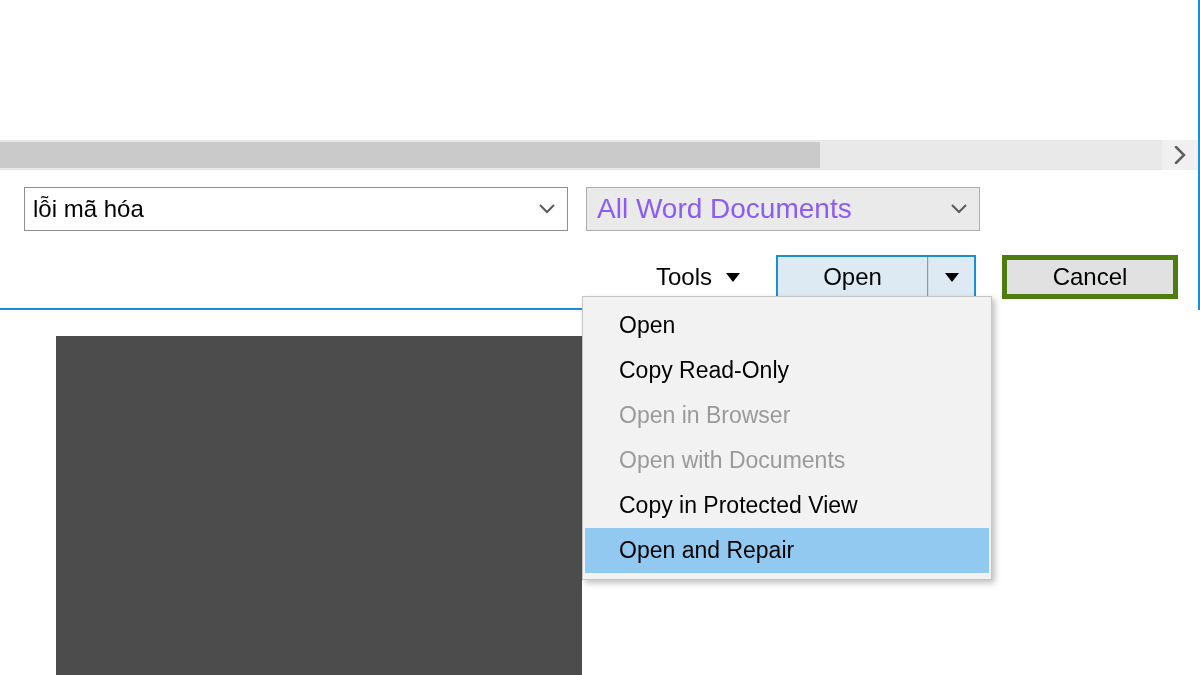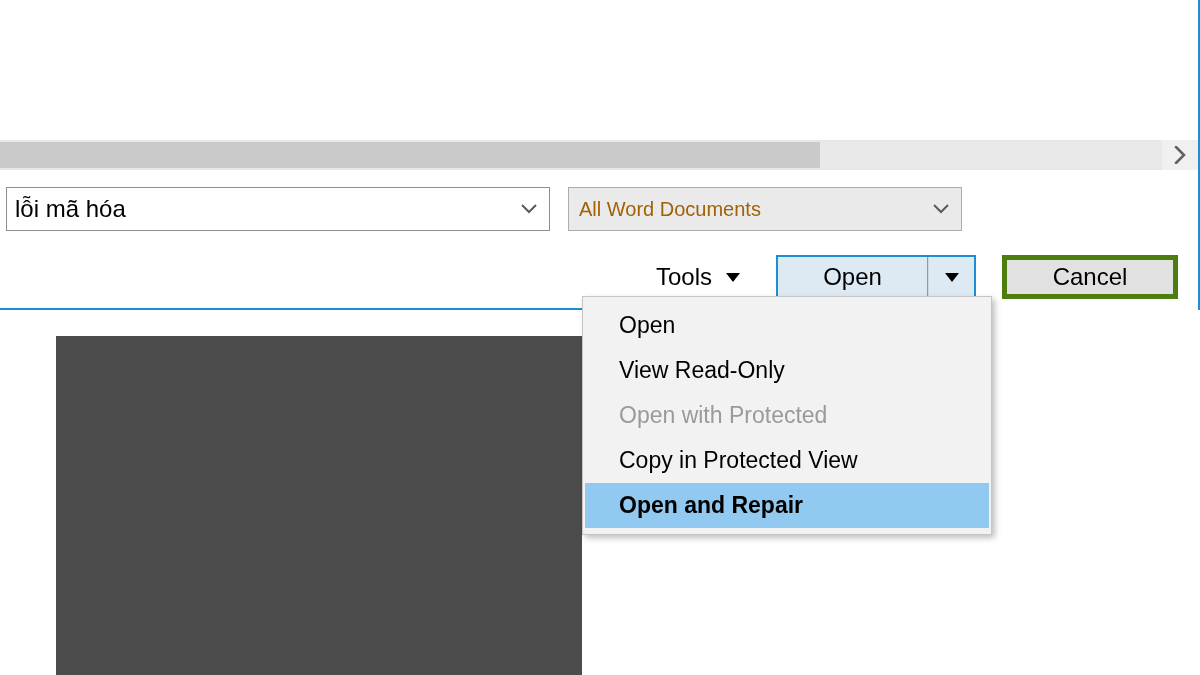--- a/index.html
+++ b/index.html
@@ -64,21 +64,21 @@
       top: 184px;
       left: 0;
       right: 0;
       height: 50px;
       display: flex;
       align-items: center;
       gap: 18px;
     }
     .filename-box {
       position: relative;
-      margin-left: 6px;
+      margin-left: 24px;
       width: 544px;
       height: 44px;
       border: 1px solid #8f8f8f;
       background: #fff;
       display: flex;
       align-items: center;
     }
     .filename-text {
       flex: 1;
       padding-left: 8px;
@@ -104,22 +104,22 @@
       width: 394px;
       height: 44px;
       border: 1px solid #acacac;
       background: #eaeaea;
       display: flex;
       align-items: center;
     }
     .filter-text {
       flex: 1;
       padding-left: 10px;
-      font-size: 20px;
-      color: #a16207;
+      font-size: 28px;
+      color: #8b5cf6;
     }
     .buttons-row {
       position: absolute;
       top: 252px;
       left: 0;
       right: 0;
       height: 50px;
       display: flex;
       align-items: center;
       justify-content: flex-end;
@@ -217,21 +217,20 @@
       font-size: 23px;
       color: #000;
       cursor: pointer;
     }
     .menu-item.disabled {
       color: #9a9a9a;
       cursor: default;
     }
     .menu-item.highlight {
       background: #91c9f0;
-      font-weight: bold;
     }
   </style>
 </head>
 <body>
 
 <div class="dialog-area">
 
   <div class="scrollbar-row">
     <div class="scrollbar-track">
       <div class="scrollbar-thumb"></div>
@@ -278,17 +277,18 @@
 
 </div>
 
 <div class="dialog-bottom-border"></div>
 
 <div class="behind-panel"></div>
 <div class="dark-panel"></div>
 
 <div class="dropdown-menu" id="open-menu">
     <div class="menu-item">Open</div>
-    <div class="menu-item">View Read-Only</div>
-    <div class="menu-item disabled">Open with Protected</div>
+    <div class="menu-item">Copy Read-Only</div>
+    <div class="menu-item disabled">Open in Browser</div>
+    <div class="menu-item disabled">Open with Documents</div>
     <div class="menu-item">Copy in Protected View</div>
     <div class="menu-item highlight">Open and Repair</div>
   </div>
 
 </body></html>

